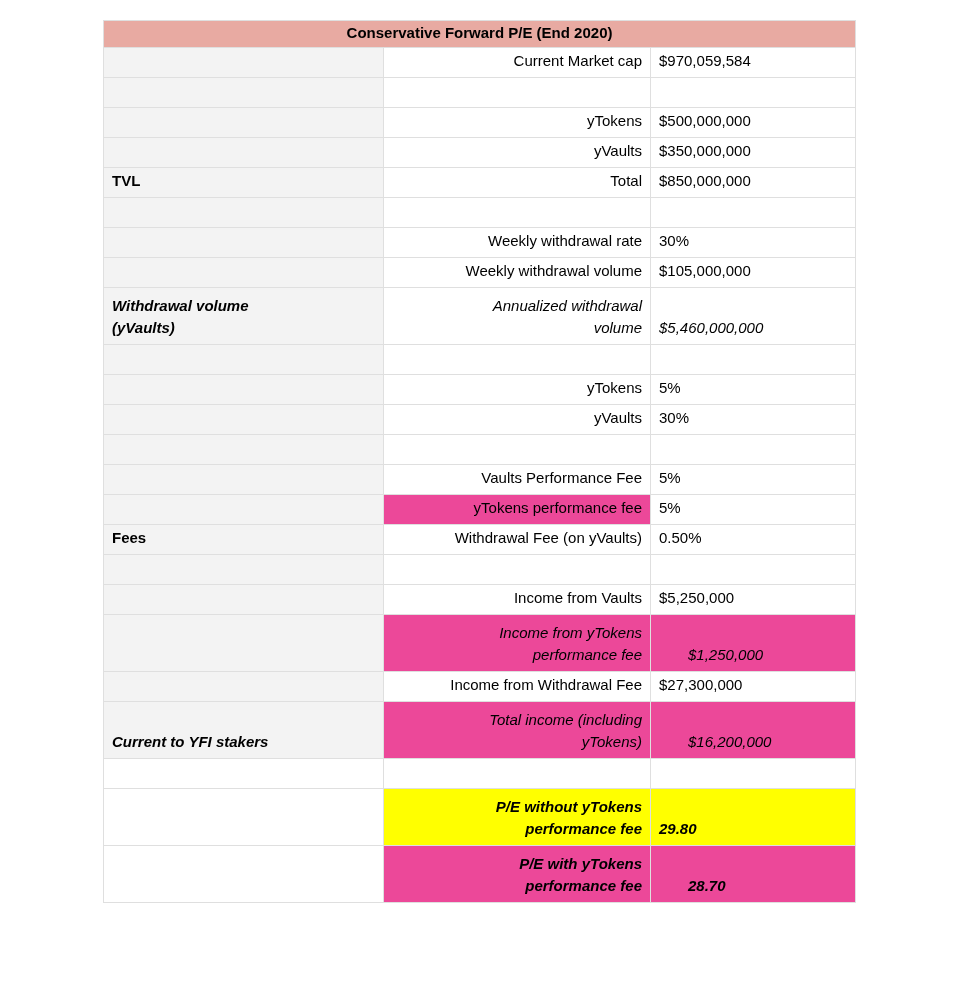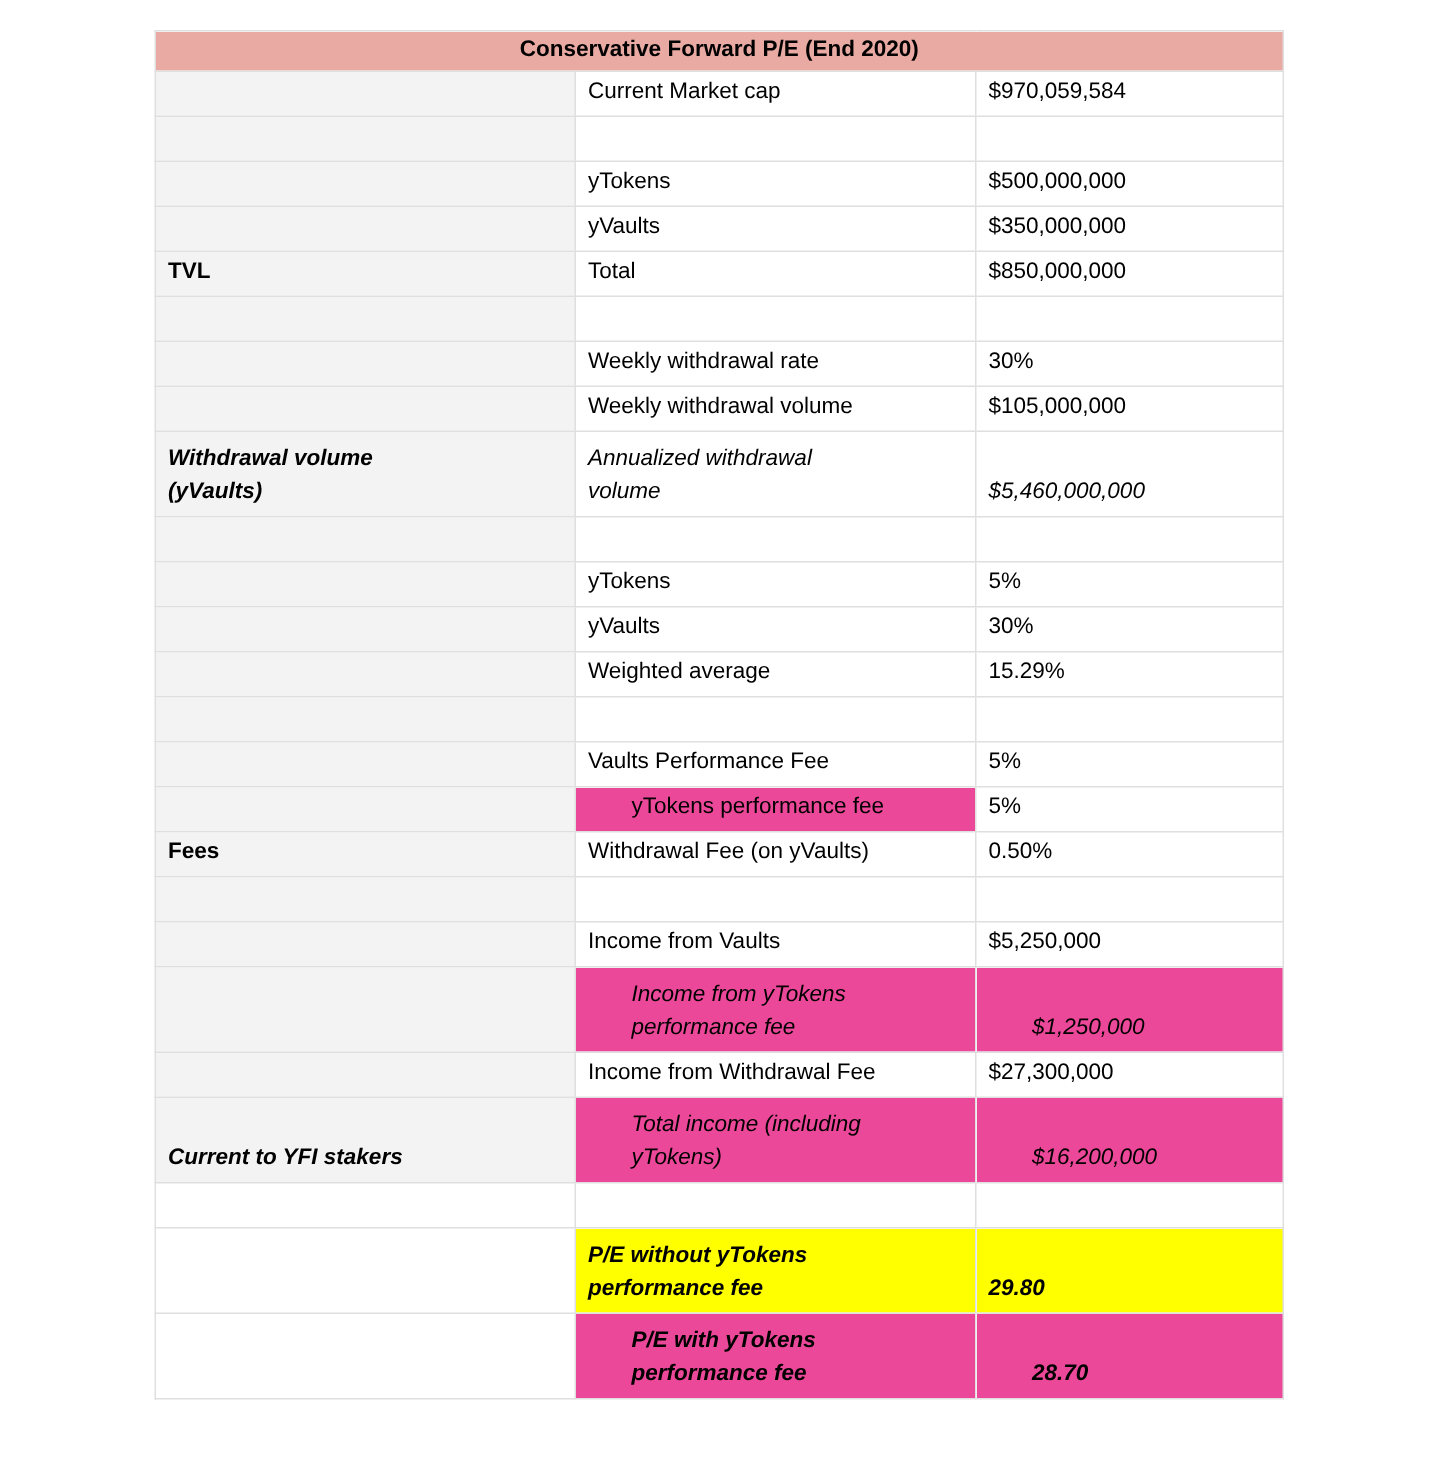--- a/index.html
+++ b/index.html
@@ -26,21 +26,21 @@
   }
   tr.r td{height:30px;}
   tr.tall td{height:57px;font-style:italic;}
   tr.hd td{height:14px;padding:1px 8px 2px 8px;}
   .hdr{
     background:#e8aaa2;
     font-weight:bold;text-align:center;vertical-align:middle;
   }
   .sec{background:#f3f3f3;font-weight:bold;}
   .sec.white{background:#ffffff;}
-  .lbl{text-align:left;background:#ffffff;}
+  .lbl{text-align:right;background:#ffffff;}
   .val{text-align:left;background:#ffffff;}
   .purple{background:#ec4899;padding-left:37px;}
   .yellow{background:#ffff00;}
   .bold{font-weight:bold;margin-left:44px;}
 </style>
 </head>
 <body>
 
 <div class="sheet">
   <table>
@@ -122,25 +122,20 @@
       <td class="lbl">yTokens</td>
       <td class="val">5%</td>
     </tr>
 
     <tr class="r">
       <td class="sec"></td>
       <td class="lbl">yVaults</td>
       <td class="val">30%</td>
     </tr>
 
-    <tr class="r">
-      <td class="sec"></td>
-      <td class="lbl">Weighted average</td>
-      <td class="val">15.29%</td>
-    </tr>
 
 
     <tr class="r">
       <td class="sec"></td>
       <td class="lbl"></td>
       <td class="val"></td>
     </tr>
 
     <tr class="r">
       <td class="sec"></td>

